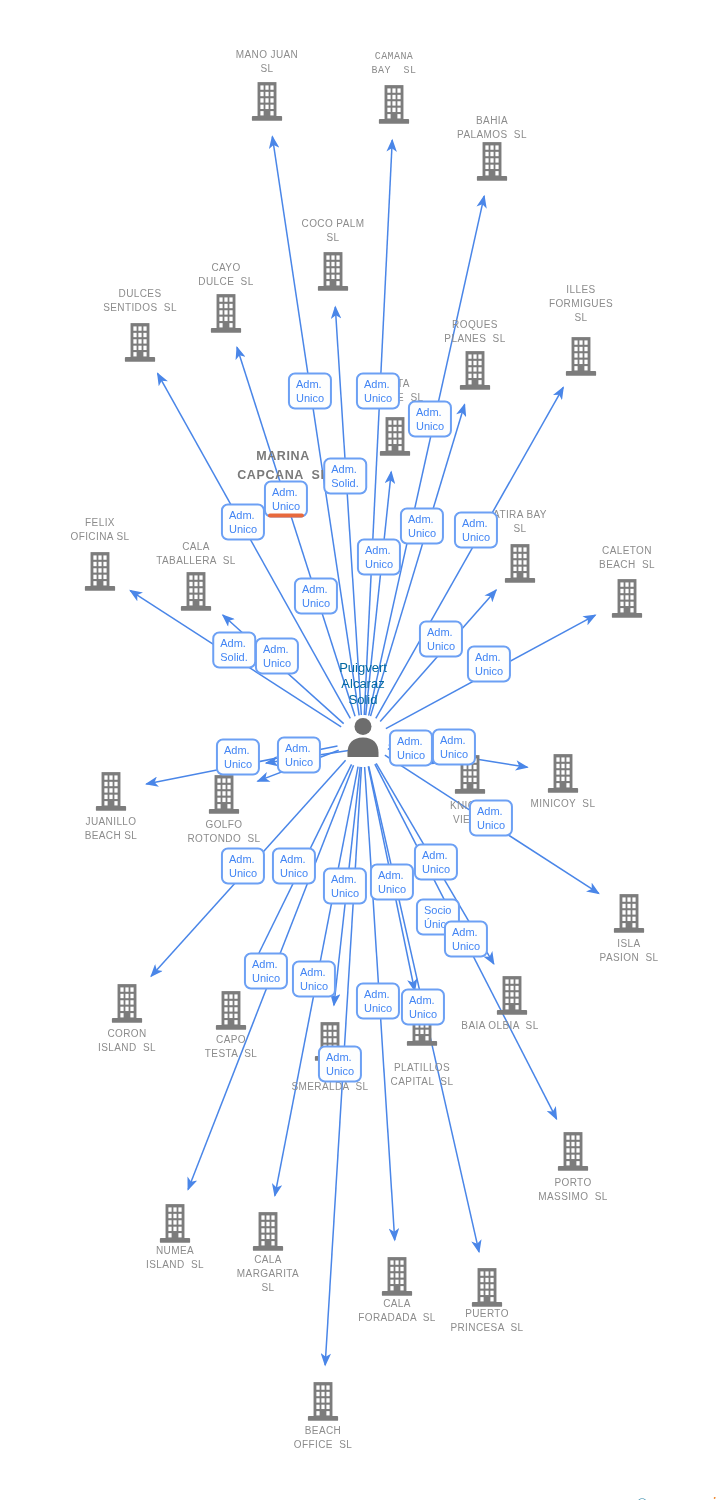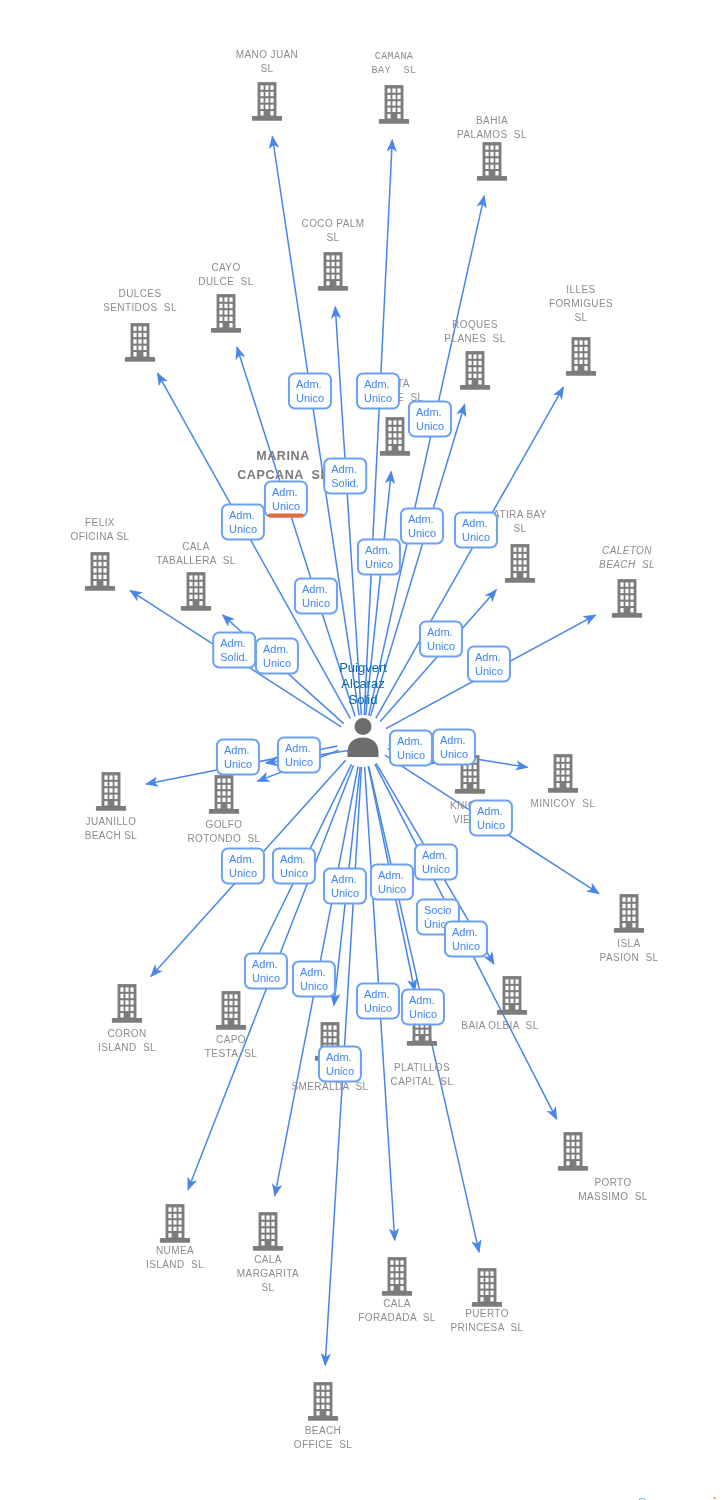--- a/index.html
+++ b/index.html
@@ -443,21 +443,21 @@
             <rect x="11" y="18.1" width="3.4" height="4.6"></rect>
             <rect x="16.3" y="18.1" width="3.4" height="4.6"></rect>
             <rect x="21.6" y="18.1" width="3.4" height="4.6"></rect>
             <rect x="11" y="24.9" width="3.4" height="4.6"></rect>
             <rect x="16.3" y="24.9" width="3.4" height="4.6"></rect>
             <rect x="21.6" y="24.9" width="3.4" height="4.6"></rect>
             <rect x="11" y="31.7" width="3.4" height="4.6"></rect>
             <rect x="21.6" y="31.7" width="3.4" height="4.6"></rect>
           </g>
         </svg></div>
-      <div class="c-label" style="left: 627px; top: 544px; font-style: italic;">
+      <div class="c-label" style="left: 627px; top: 544px;">
         <div>CALETON</div>
         <div>BEACH  SL</div>
       </div>
     </div>
     <div>
       <div class="b-icon" style="left: 94px; top: 771px;"><svg viewBox="0 0 36 42" width="34" height="40">
           <g fill="#7c7c7c">
             <rect x="2" y="37" width="32" height="5" rx="1"></rect>
             <rect x="8" y="1" width="20" height="37"></rect>
           </g>
@@ -749,21 +749,21 @@
             <rect x="11" y="18.1" width="3.4" height="4.6"></rect>
             <rect x="16.3" y="18.1" width="3.4" height="4.6"></rect>
             <rect x="21.6" y="18.1" width="3.4" height="4.6"></rect>
             <rect x="11" y="24.9" width="3.4" height="4.6"></rect>
             <rect x="16.3" y="24.9" width="3.4" height="4.6"></rect>
             <rect x="21.6" y="24.9" width="3.4" height="4.6"></rect>
             <rect x="11" y="31.7" width="3.4" height="4.6"></rect>
             <rect x="21.6" y="31.7" width="3.4" height="4.6"></rect>
           </g>
         </svg></div>
-      <div class="c-label" style="left: 573px; top: 1176px; margin-left: 40px;">
+      <div class="c-label" style="left: 573px; top: 1176px;">
         <div>PORTO</div>
         <div>MASSIMO  SL</div>
       </div>
     </div>
     <div>
       <div class="b-icon" style="left: 158px; top: 1203px;"><svg viewBox="0 0 36 42" width="34" height="40">
           <g fill="#7c7c7c">
             <rect x="2" y="37" width="32" height="5" rx="1"></rect>
             <rect x="8" y="1" width="20" height="37"></rect>
           </g>

